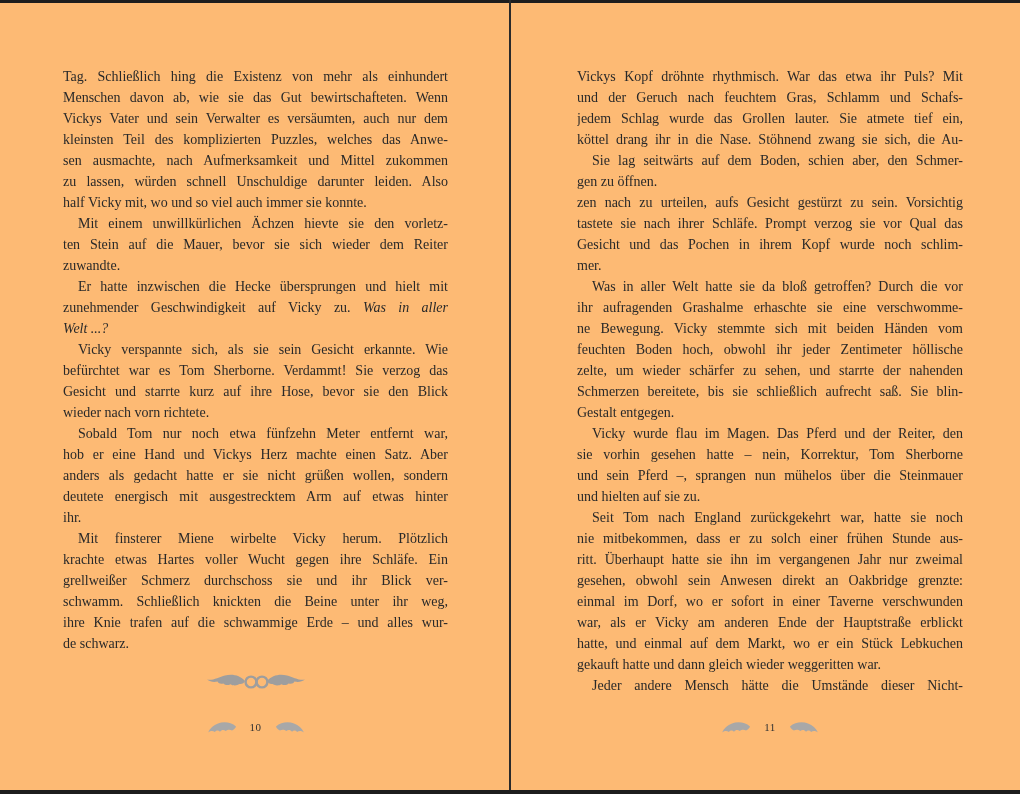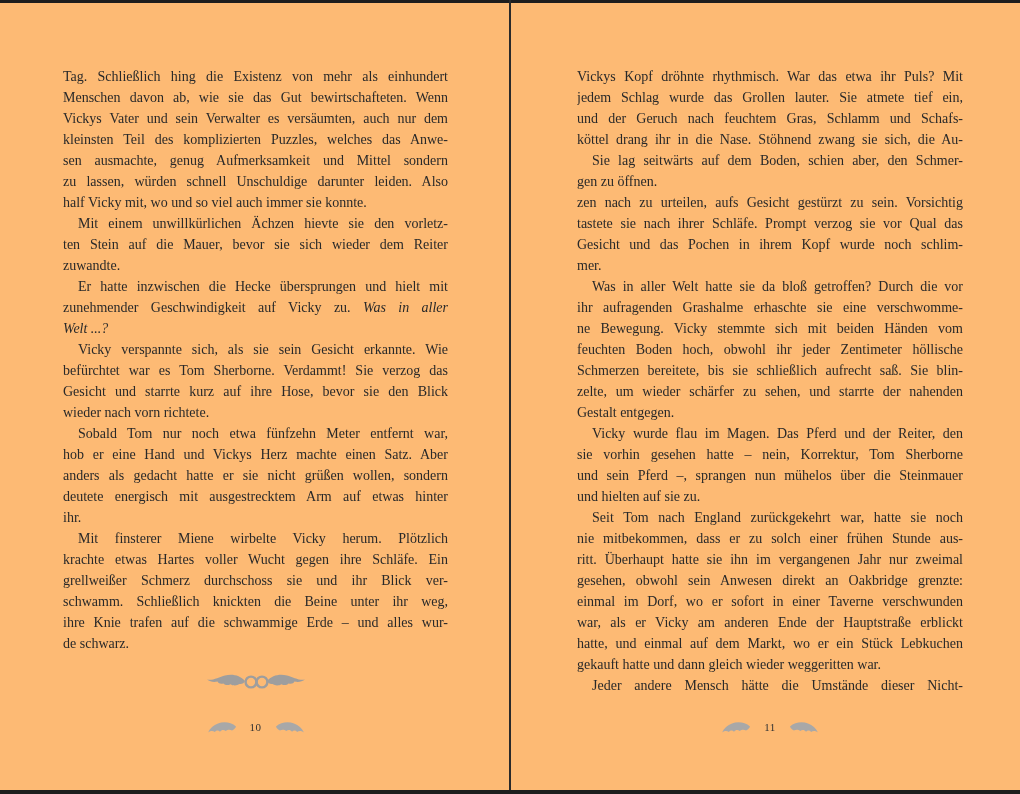--- a/index.html
+++ b/index.html
@@ -66,21 +66,21 @@
 
   <div class="edge top"></div>
   <div class="gutter"></div>
   <div class="edge bottom"></div>
 
   <div class="textblock" id="left-text">
       <div class="line"><span>Tag. Schließlich hing die Existenz von mehr als einhundert</span></div>
       <div class="line"><span>Menschen davon ab, wie sie das Gut bewirtschafteten. Wenn</span></div>
       <div class="line"><span>Vickys Vater und sein Verwalter es versäumten, auch nur dem</span></div>
       <div class="line"><span>kleinsten Teil des komplizierten Puzzles, welches das Anwe-</span></div>
-      <div class="line"><span>sen ausmachte, genug Aufmerksamkeit und Mittel sondern</span></div>
+      <div class="line"><span>sen ausmachte, nach Aufmerksamkeit und Mittel zukommen</span></div>
       <div class="line"><span>zu lassen, würden schnell Unschuldige darunter leiden. Also</span></div>
       <div class="line endpara"><span>half Vicky mit, wo und so viel auch immer sie konnte.</span></div>
       <div class="line indent"><span>Mit einem unwillkürlichen Ächzen hievte sie den vorletz-</span></div>
       <div class="line"><span>ten Stein auf die Mauer, bevor sie sich wieder dem Reiter</span></div>
       <div class="line endpara"><span>zuwandte.</span></div>
       <div class="line indent"><span>Er hatte inzwischen die Hecke übersprungen und hielt mit</span></div>
       <div class="line"><span>zunehmender Geschwindigkeit auf Vicky zu. </span><span class="it">Was in aller</span></div>
       <div class="line endpara"><span class="it">Welt ...?</span></div>
       <div class="line indent"><span>Vicky verspannte sich, als sie sein Gesicht erkannte. Wie</span></div>
       <div class="line"><span>befürchtet war es Tom Sherborne. Verdammt! Sie verzog das</span></div>
@@ -121,35 +121,35 @@
     <span class="pagenum">10</span>
     <span class="flourish mirror">
       <svg width="30" height="13" viewBox="0 0 30 13">
         <path fill="#a8a8a8" d="M29 5.5 C 24 1.2, 17 0.3, 11 2.5 C 6.5 4.2, 3 7, 1 11.5 C 3.5 9.3, 6 9.6, 8 11 C 9 9, 11.5 9, 13 10.7 C 14.5 8.8, 17 8.6, 18.7 10 C 20.5 8.3, 23.5 8.2, 25 9.6 C 27 8.6, 28.5 7.2, 29 5.5 Z"></path>
       </svg>
     </span>
   </div>
 
   <div class="textblock" id="right-text">
       <div class="line"><span>Vickys Kopf dröhnte rhythmisch. War das etwa ihr Puls? Mit</span></div>
+      <div class="line"><span>und der Geruch nach feuchtem Gras, Schlamm und Schafs-</span></div>
       <div class="line"><span>jedem Schlag wurde das Grollen lauter. Sie atmete tief ein,</span></div>
-      <div class="line"><span>und der Geruch nach feuchtem Gras, Schlamm und Schafs-</span></div>
       <div class="line"><span>köttel drang ihr in die Nase. Stöhnend zwang sie sich, die Au-</span></div>
       <div class="line indent"><span>Sie lag seitwärts auf dem Boden, schien aber, den Schmer-</span></div>
       <div class="line endpara"><span>gen zu öffnen.</span></div>
       <div class="line"><span>zen nach zu urteilen, aufs Gesicht gestürzt zu sein. Vorsichtig</span></div>
       <div class="line"><span>tastete sie nach ihrer Schläfe. Prompt verzog sie vor Qual das</span></div>
       <div class="line"><span>Gesicht und das Pochen in ihrem Kopf wurde noch schlim-</span></div>
       <div class="line endpara"><span>mer.</span></div>
       <div class="line indent"><span>Was in aller Welt hatte sie da bloß getroffen? Durch die vor</span></div>
       <div class="line"><span>ihr aufragenden Grashalme erhaschte sie eine verschwomme-</span></div>
       <div class="line"><span>ne Bewegung. Vicky stemmte sich mit beiden Händen vom</span></div>
       <div class="line"><span>feuchten Boden hoch, obwohl ihr jeder Zentimeter höllische</span></div>
+      <div class="line"><span>zelte, um wieder schärfer zu sehen, und starrte der nahenden</span></div>
       <div class="line"><span>Schmerzen bereitete, bis sie schließlich aufrecht saß. Sie blin-</span></div>
-      <div class="line"><span>zelte, um wieder schärfer zu sehen, und starrte der nahenden</span></div>
       <div class="line endpara"><span>Gestalt entgegen.</span></div>
       <div class="line indent"><span>Vicky wurde flau im Magen. Das Pferd und der Reiter, den</span></div>
       <div class="line"><span>sie vorhin gesehen hatte – nein, Korrektur, Tom Sherborne</span></div>
       <div class="line"><span>und sein Pferd –, sprangen nun mühelos über die Steinmauer</span></div>
       <div class="line endpara"><span>und hielten auf sie zu.</span></div>
       <div class="line indent"><span>Seit Tom nach England zurückgekehrt war, hatte sie noch</span></div>
       <div class="line"><span>nie mitbekommen, dass er zu solch einer frühen Stunde aus-</span></div>
       <div class="line"><span>ritt. Überhaupt hatte sie ihn im vergangenen Jahr nur zweimal</span></div>
       <div class="line"><span>gesehen, obwohl sein Anwesen direkt an Oakbridge grenzte:</span></div>
       <div class="line"><span>einmal im Dorf, wo er sofort in einer Taverne verschwunden</span></div>

